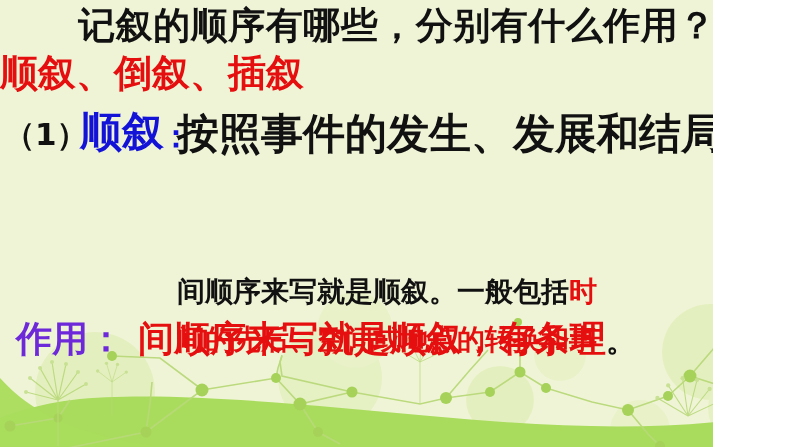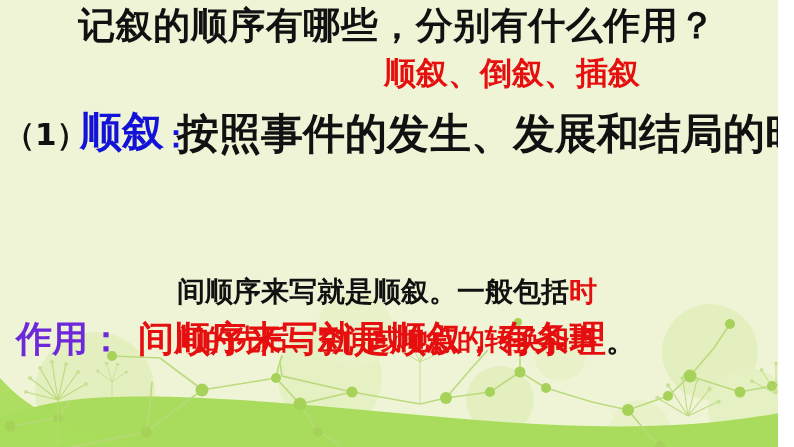--- a/index.html
+++ b/index.html
@@ -7,21 +7,21 @@
     padding: 0;
   }
   body {
     width: 794px;
     height: 447px;
     overflow: hidden;
     font-family: "DejaVu Sans", "Liberation Sans", sans-serif;
   }
   .slide {
     position: relative;
-    width: 778px;
+    width: 713px;
     height: 447px;
     background: #f0f4d7;
     overflow: hidden;
   }
   .bg-layer {
     position: absolute;
     left: 0;
     top: 0;
     width: 794px;
     height: 447px;
@@ -48,23 +48,23 @@
     white-space: nowrap;
     line-height: 44px;
   }
 
   
   .subtitle-line {
     position: absolute;
     left: 0;
     top: 50px;
     width: 640px;
-    text-align: right;
+    text-align: left;
     color: #e60f0f;
-    font-size: 32px;
+    font-size: 38px;
     font-weight: bold;
     white-space: nowrap;
     line-height: 46px;
   }
 
   
   .def-block {
     position: absolute;
     left: 0;
     top: 110px;

